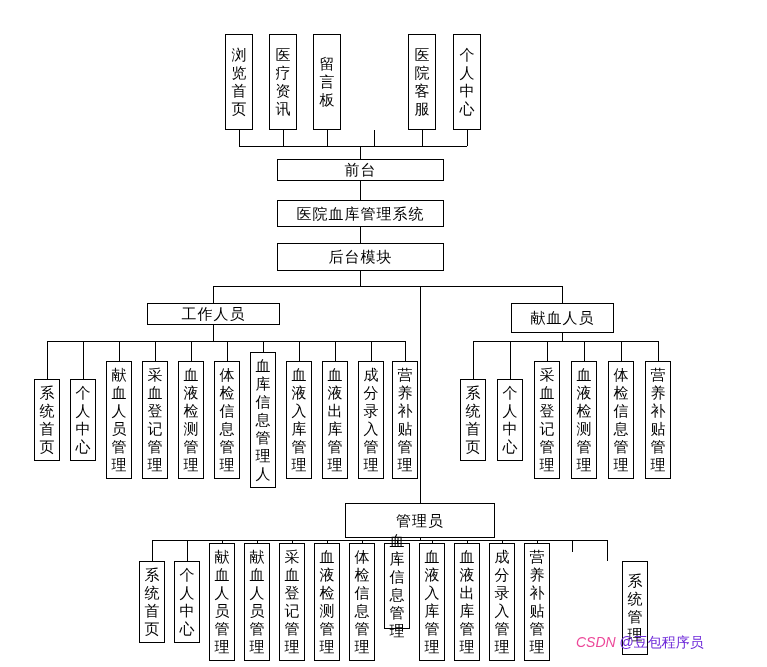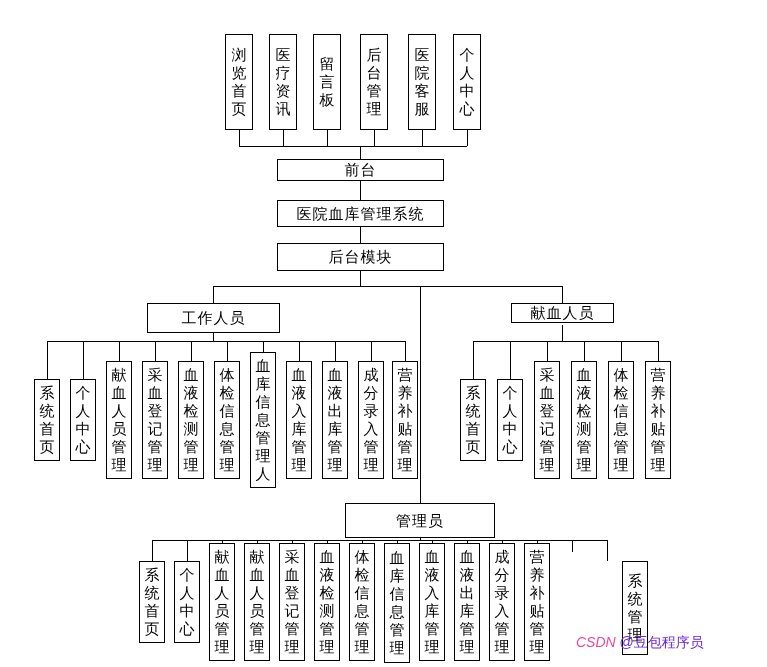--- a/index.html
+++ b/index.html
@@ -36,43 +36,40 @@
 
   <div class="box vbox" style="left:225px;top:34px;width:28px;height:96px">
       <span class="vtext">浏览首页</span>
     </div>
   <div class="box vbox" style="left:269px;top:34px;width:28px;height:96px">
       <span class="vtext">医疗资讯</span>
     </div>
   <div class="box vbox" style="left:313px;top:34px;width:28px;height:96px">
       <span class="vtext">留言板</span>
     </div>
-  <div class="box vbox" style="left:360px;top:34px;width:28px;height:96px">
-      <span class="vtext">后台管理</span>
-    </div>
   <div class="box vbox" style="left:408px;top:34px;width:28px;height:96px">
       <span class="vtext">医院客服</span>
     </div>
   <div class="box vbox" style="left:453px;top:34px;width:28px;height:96px">
       <span class="vtext">个人中心</span>
     </div>
 
   <div class="box hbox" style="left:277px;top:159px;width:167px;height:22px">
       <span>前台</span>
     </div>
   <div class="box hbox" style="left:277px;top:243px;width:167px;height:28px">
       <span>后台模块</span>
     </div>
   <div class="box hbox" style="left:277px;top:200px;width:167px;height:27px">
       <span>医院血库管理系统</span>
     </div>
-  <div class="box hbox" style="left:147px;top:303px;width:133px;height:30px">
+  <div class="box hbox" style="left:147px;top:303px;width:133px;height:22px">
       <span>工作人员</span>
     </div>
-  <div class="box hbox" style="left:511px;top:303px;width:103px;height:20px">
+  <div class="box hbox" style="left:511px;top:303px;width:103px;height:30px">
       <span>献血人员</span>
     </div>
   <div class="box hbox" style="left:345px;top:503px;width:150px;height:35px">
       <span>管理员</span>
     </div>
 
   <div class="box vbox" style="left:34px;top:379px;width:26px;height:82px">
       <span class="vtext">系统首页</span>
     </div>
   <div class="box vbox" style="left:70px;top:379px;width:26px;height:82px">
@@ -139,21 +136,21 @@
     </div>
   <div class="box vbox" style="left:279px;top:543px;width:26px;height:118px">
       <span class="vtext">采血登记管理</span>
     </div>
   <div class="box vbox" style="left:314px;top:543px;width:26px;height:118px">
       <span class="vtext">血液检测管理</span>
     </div>
   <div class="box vbox" style="left:349px;top:543px;width:26px;height:118px">
       <span class="vtext">体检信息管理</span>
     </div>
-  <div class="box vbox" style="left:384px;top:543px;width:26px;height:120px">
+  <div class="box vbox" style="left:384px;top:543px;width:26px;height:86px">
       <span class="vtext">血库信息管理</span>
     </div>
   <div class="box vbox" style="left:419px;top:543px;width:26px;height:118px">
       <span class="vtext">血液入库管理</span>
     </div>
   <div class="box vbox" style="left:454px;top:543px;width:26px;height:118px">
       <span class="vtext">血液出库管理</span>
     </div>
   <div class="box vbox" style="left:489px;top:543px;width:26px;height:118px">
       <span class="vtext">成分录入管理</span>

